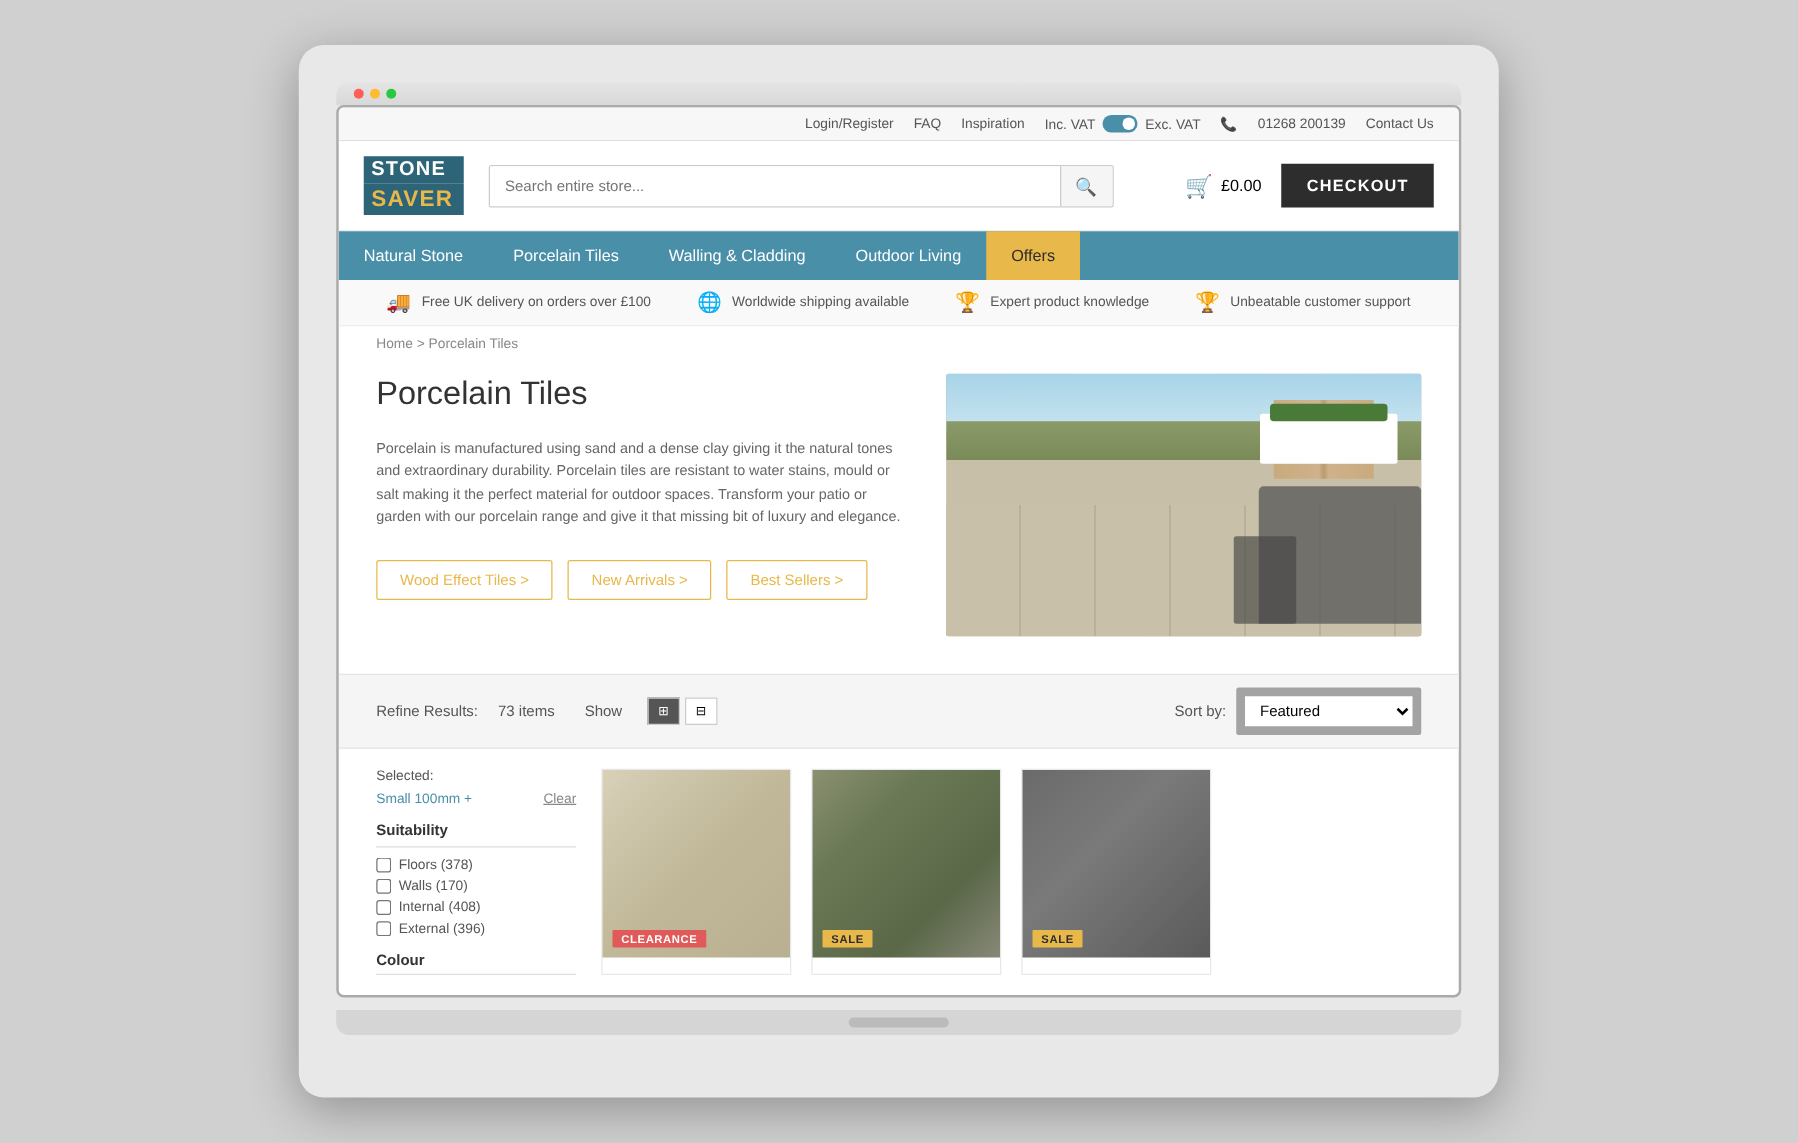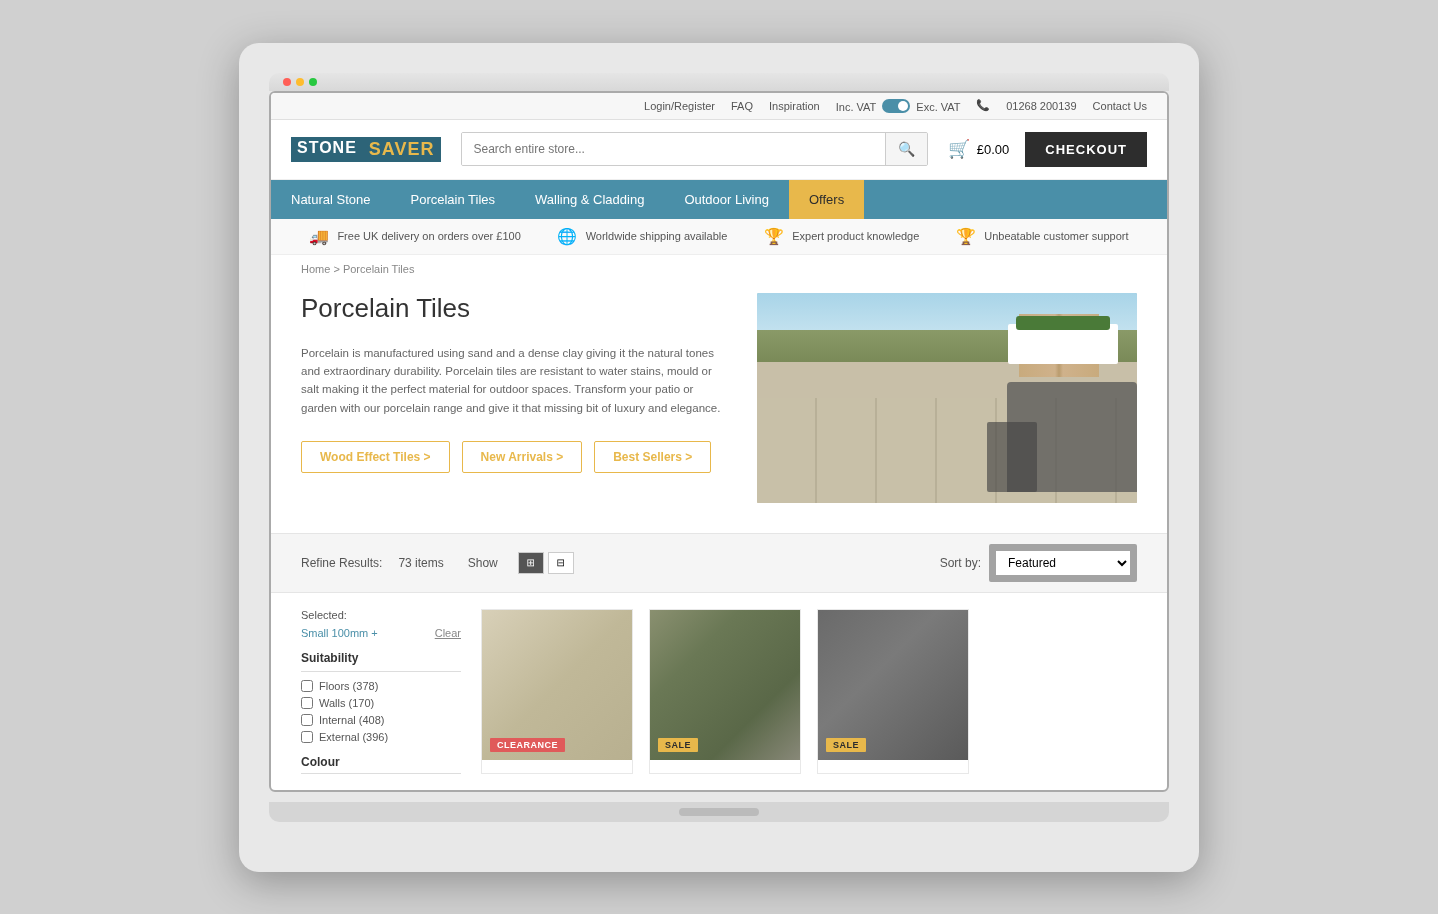--- a/index.html
+++ b/index.html
@@ -94,21 +94,21 @@
       background: #fff;
       padding: 12px 20px;
       display: flex;
       align-items: center;
       gap: 20px;
       border-bottom: 1px solid #eee;
     }
 
     .logo {
       display: flex;
-      flex-direction: row;
+      flex-direction: column;
       min-width: 80px;
     }
     .logo-stone {
       background: #2d6478;
       color: #fff;
       font-weight: bold;
       font-size: 16px;
       padding: 2px 6px;
       letter-spacing: 1px;
     }
@@ -260,21 +260,21 @@
     }
 
     .cat-btn {
       border: 1.5px solid #e8b84b;
       color: #e8b84b;
       background: #fff;
       padding: 8px 18px;
       font-size: 12px;
       cursor: pointer;
       border-radius: 2px;
-      font-weight: 700;
+      font-weight: 400;
     }
 
     .category-image {
       flex: 0 0 380px;
       height: 210px;
       background: linear-gradient(135deg, #c8c0a8 0%, #d8d0b8 30%, #b8b0a0 60%, #8a8888 100%);
       border-radius: 2px;
       overflow: hidden;
       position: relative;
     }

